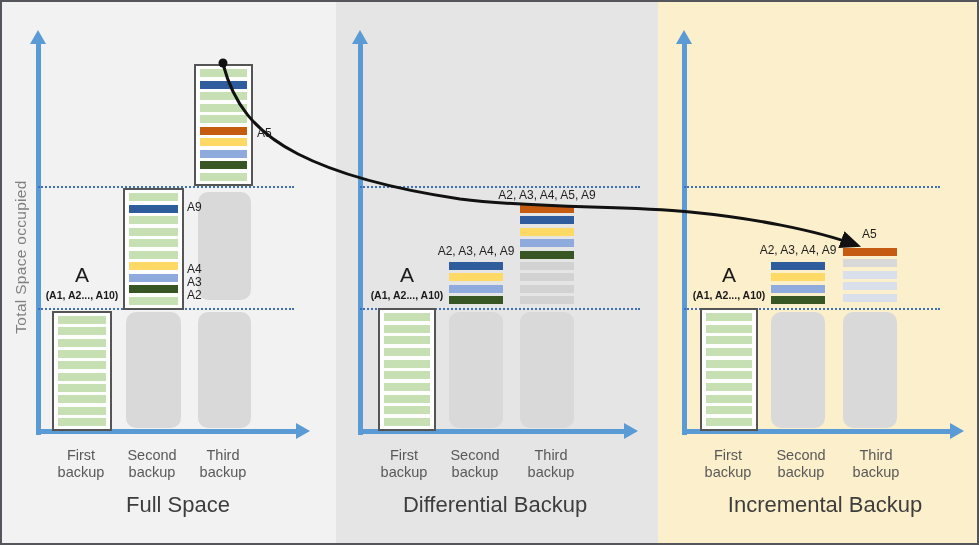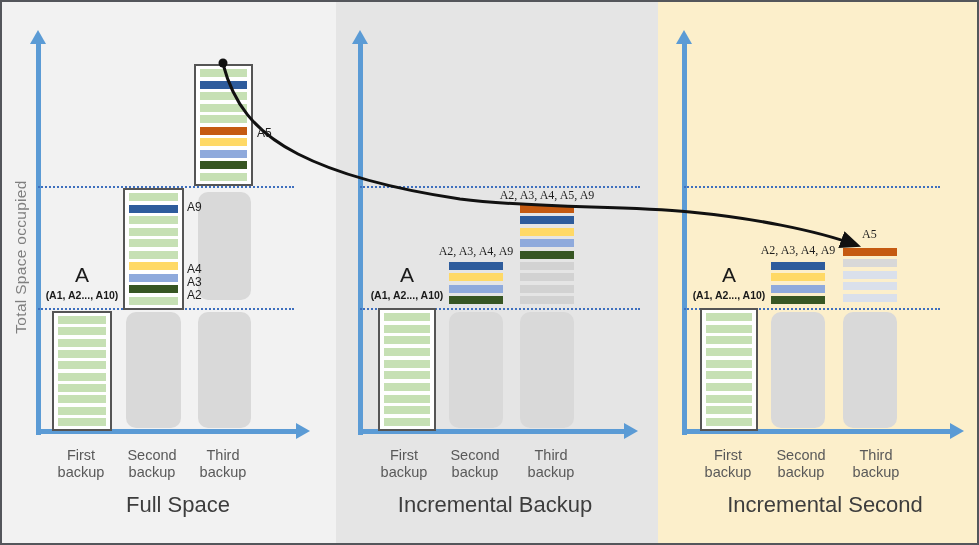--- a/index.html
+++ b/index.html
@@ -34,21 +34,21 @@
   .stack{position:absolute;display:flex;flex-direction:column;gap:3.4px;z-index:3;}
   .stack .stripe{height:8px;flex:none;}
 
   .ylabel{
     position:absolute;left:-72px;top:248px;width:185px;text-align:center;
     transform:rotate(-90deg);font-size:15.5px;color:#7F7F7F;letter-spacing:.3px;z-index:4;
   }
   .a-label{position:absolute;text-align:center;font-size:21px;color:#1A1A1A;z-index:6;}
   .a-sub{position:absolute;text-align:center;font-size:10.5px;font-weight:700;color:#1A1A1A;white-space:nowrap;z-index:6;}
   .seg-label{position:absolute;font-size:12px;color:#1F1F1F;white-space:nowrap;z-index:10;}
-  .group-label{position:absolute;font-size:12px;color:#1F1F1F;text-align:center;white-space:nowrap;z-index:10;font-family:Liberation Serif, serif;}
+  .group-label{position:absolute;font-size:12px;color:#1F1F1F;text-align:center;white-space:nowrap;z-index:10;}
   .col-label{position:absolute;width:70px;text-align:center;font-size:14.5px;line-height:1.15;color:#595959;z-index:6;}
   .panel-title{position:absolute;width:240px;text-align:center;font-size:22px;color:#3D3D3D;z-index:6;}
 
   #curve-overlay{position:absolute;inset:0;z-index:8;pointer-events:none;}
 </style>
 </head>
 <body>
 
 <div id="canvas">
 
@@ -163,21 +163,21 @@
 
     <div class="group-label" style="left:75px;width:130px;top:244px;">A2, A3, A4, A9</div>
     <div class="group-label" style="left:136px;width:150px;top:188px;">A2, A3, A4, A5, A9</div>
 
     <div class="a-label" style="left:42px;width:58px;top:263px;">A</div>
     <div class="a-sub" style="left:26px;width:90px;top:289px;">(A1, A2..., A10)</div>
 
     <div class="col-label" style="left:33px;top:447px;">First backup</div>
     <div class="col-label" style="left:104px;top:447px;">Second backup</div>
     <div class="col-label" style="left:180px;top:447px;">Third backup</div>
-    <div class="panel-title" style="left:39px;top:492px;">Incremental Backup</div>
+    <div class="panel-title" style="left:39px;top:492px;">Differential Backup</div>
   </div>
 
   <div class="panel" id="panel-incr">
     <div class="vaxis-head" style="left:18px;top:30px;"></div>
     <div class="vaxis-line" style="left:24px;top:43px;height:392px;"></div>
     <div class="haxis-line" style="left:24px;top:429px;width:268px;"></div>
     <div class="haxis-head" style="left:292px;top:423px;"></div>
 
     <div class="dotline" style="left:26px;top:186px;width:256px;"></div>
     <div class="dotline" style="left:26px;top:308px;width:256px;"></div>
@@ -213,21 +213,21 @@
 
     <div class="group-label" style="left:75px;width:130px;top:243px;">A2, A3, A4, A9</div>
     <div class="group-label" style="left:204px;top:227px;">A5</div>
 
     <div class="a-label" style="left:42px;width:58px;top:263px;">A</div>
     <div class="a-sub" style="left:26px;width:90px;top:289px;">(A1, A2..., A10)</div>
 
     <div class="col-label" style="left:35px;top:447px;">First backup</div>
     <div class="col-label" style="left:108px;top:447px;">Second backup</div>
     <div class="col-label" style="left:183px;top:447px;">Third backup</div>
-    <div class="panel-title" style="left:47px;top:492px;">Incremental Second</div>
+    <div class="panel-title" style="left:47px;top:492px;">Incremental Backup</div>
   </div>
 
   <svg id="curve-overlay" width="979" height="545" viewBox="0 0 979 545">
     <defs>
       <marker id="arrowhead" markerUnits="strokeWidth" markerWidth="7" markerHeight="6" refX="5.2" refY="3" orient="auto">
         <path d="M0,0 L7,3 L0,6 Z" fill="#111111"></path>
       </marker>
     </defs>
     <circle cx="223" cy="63" r="4.5" fill="#111111"></circle>
     <path d="M223,64 C233,102 253,131 298,154 C343,177 400,190 460,199

